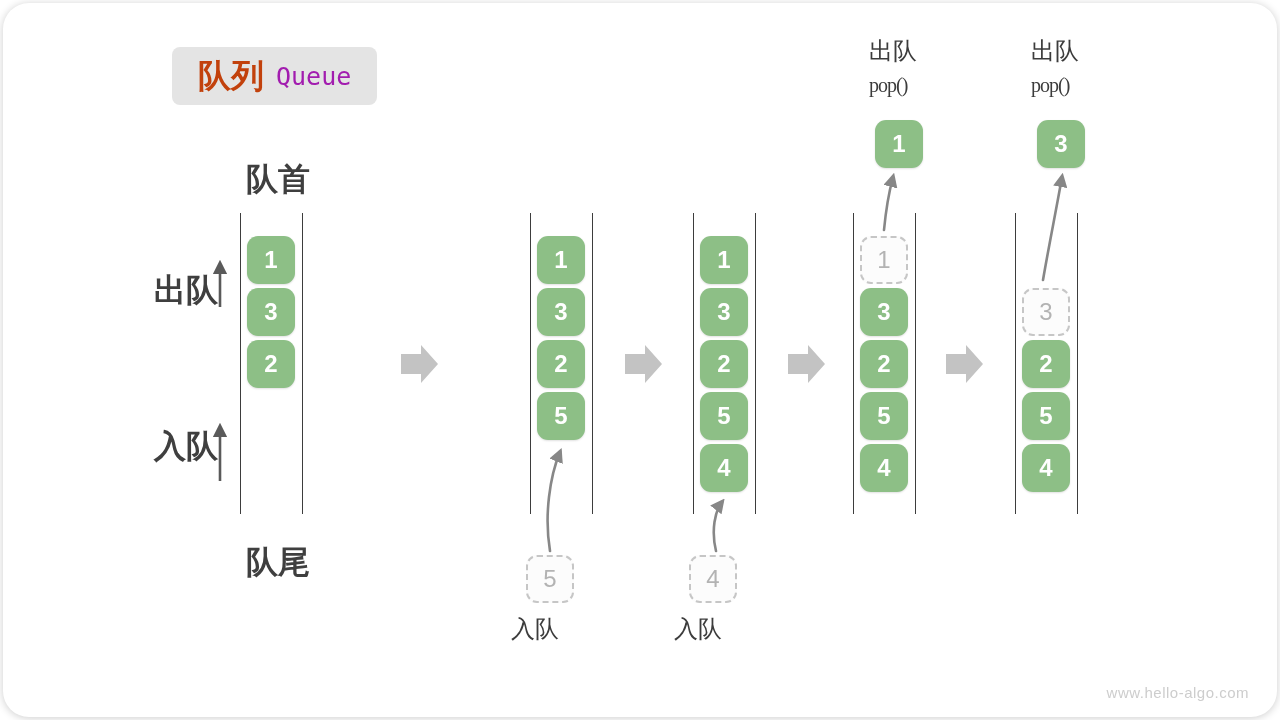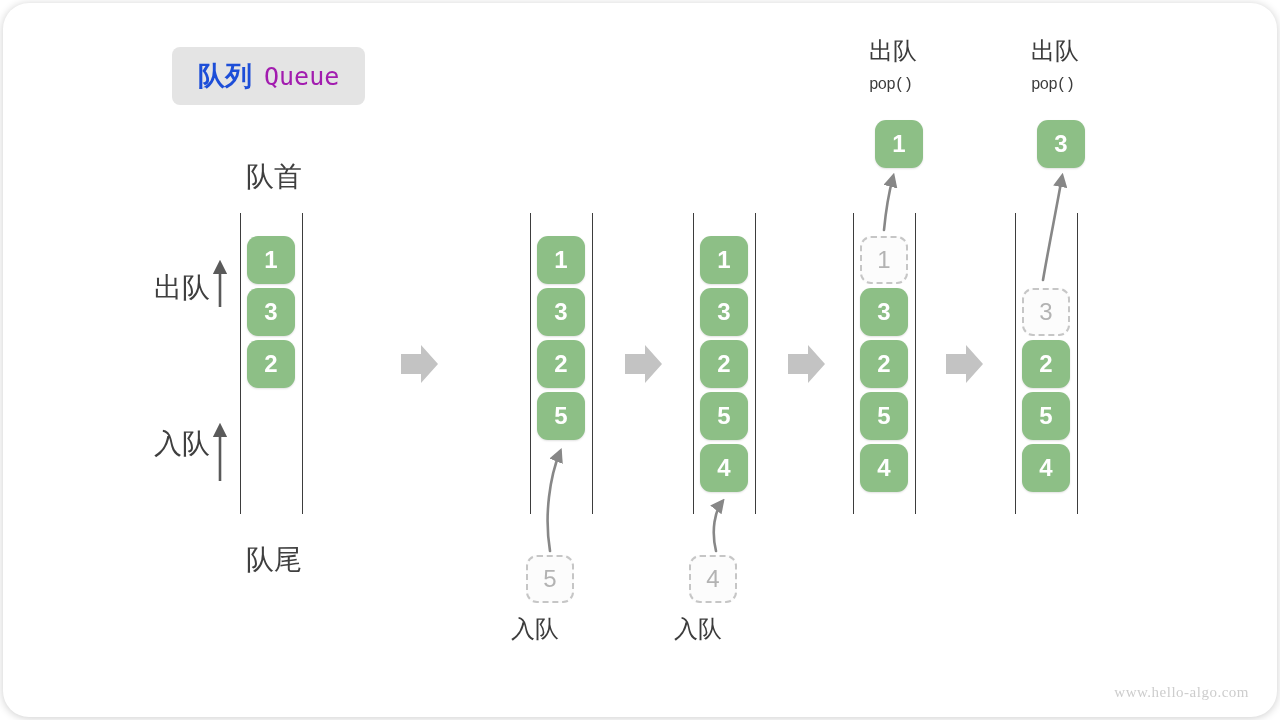--- a/index.html
+++ b/index.html
@@ -20,25 +20,25 @@
   #stage { position: absolute; inset: 0; }
   #overlay { position: absolute; left: 0; top: 0; pointer-events: none; }
 
   .title-badge {
     position: absolute; left: 169px; top: 44px; height: 58px;
     background: var(--badge-bg, #e4e4e4);
     border-radius: 8px;
     display: flex; align-items: center; gap: 12px;
     padding: 0 26px;
   }
-  .title-zh { font-size: 27px; font-weight: 700; color: #1d4ed8; }
+  .title-zh { font-size: 33px; font-weight: 700; color: #c2410c; }
   .title-en { font-size: 25px; font-family: "DejaVu Sans Mono", monospace; color: #a21caf; }
 
   .side-label {
-    position: absolute; font-size: 28px; font-weight: 400; color: #3f3f3f;
+    position: absolute; font-size: 32px; font-weight: 700; color: #3f3f3f;
     white-space: nowrap;
   }
   #label-front   { left: 243px; top: 155px; }
   #label-rear    { left: 243px; top: 538px; text-align: center; }
   #label-dequeue { left: 151px; top: 266px; }
   #label-enqueue { left: 151px; top: 422px; }
 
   .qcol {
     position: absolute;
     border-left: 1.5px solid var(--line-dark, #3d3d3d);
@@ -60,28 +60,28 @@
   .qbox.dashed {
     border: 2.5px dashed var(--dashed-border, #c6c6c6);
     background: #fcfcfc;
     color: var(--dashed-text, #b3b3b3);
     font-weight: 500;
   }
 
   .caption { position: absolute; width: 160px; line-height: 35px; }
   .caption .cap-zh { font-size: 24px; color: #3c3c3c; display: block; }
   .caption .cap-code {
-    font-size: 16px; font-family: Liberation Mono, monospace;
+    font-size: 20px; font-family: Liberation Serif, serif;
     color: #3c3c3c; display: block; letter-spacing: -1px;
   }
   .caption .cap-arg { color: var(--arg-green, #55a255); font-weight: 700; }
 
   .watermark {
     position: absolute; right: 28px; top: 681px;
-    font-family: Liberation Serif, serif;
+    font-family: Liberation Sans, sans-serif;
     font-size: 15px; color: var(--watermark-gray, #cdcdcd);
     letter-spacing: 0.5px;
   }
 </style>
 </head>
 <body>
 
 <div id="card">
   <div id="stage">
 

